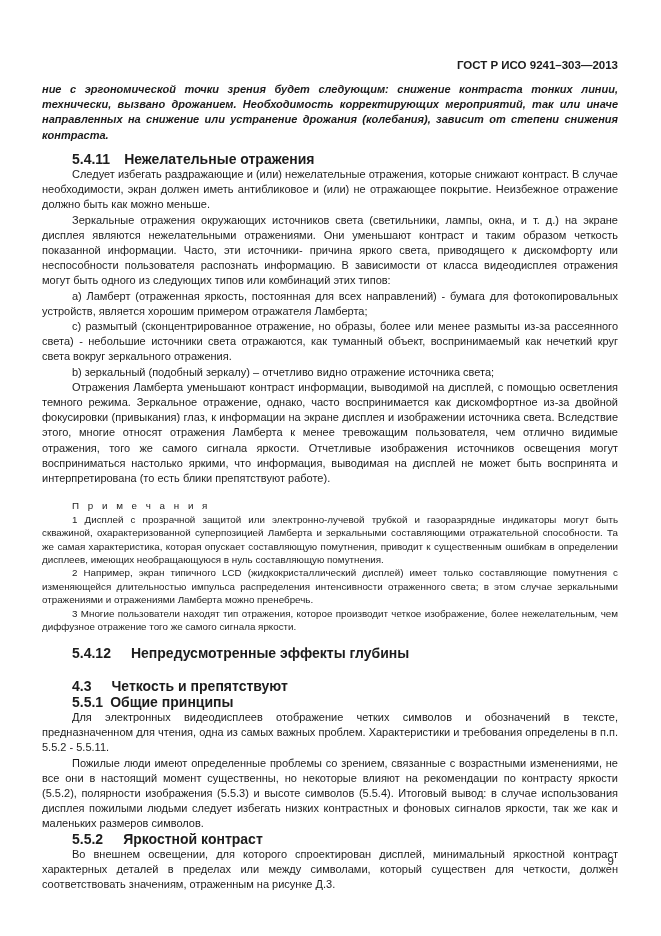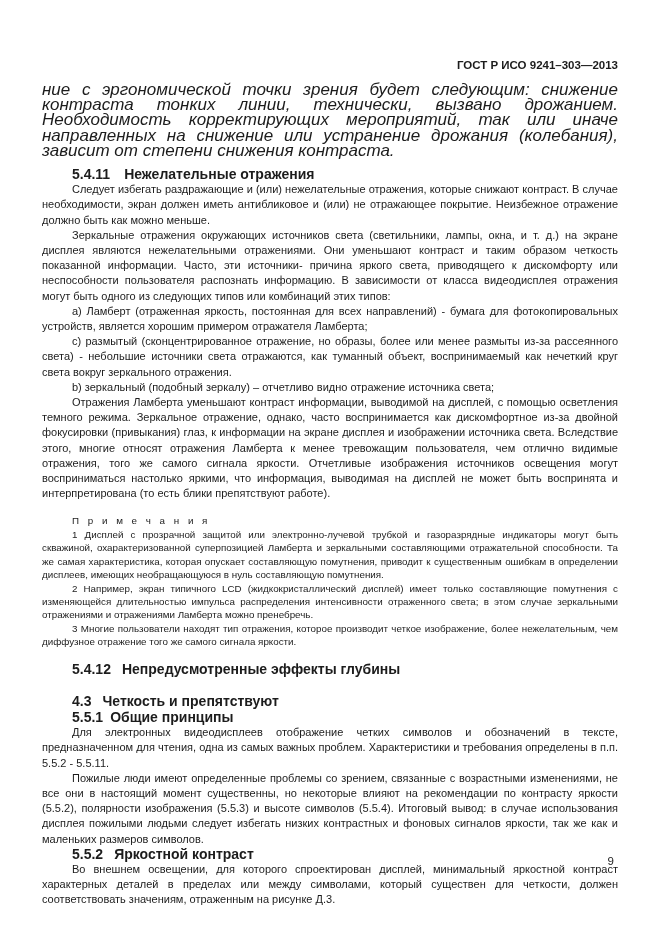--- a/index.html
+++ b/index.html
@@ -22,34 +22,34 @@
     line-height: 14px;
     margin-bottom: 10px;
   }
   .para {
     font-size: 11px;
     line-height: 15.2px;
     text-align: justify;
     text-indent: 30px;
   }
   .intro {
-    font-weight: normal;
+    font-weight: bold;
     font-style: italic;
     text-indent: 0;
-    font-size: 17px;
+    font-size: 11px;
   }
   .heading {
     font-weight: bold;
     font-size: 14px;
     line-height: 15.2px;
     text-indent: 30px;
   }
   .heading .num-wide  { margin-right: 14px; }
   .heading .num-two   { margin-right: 7px; }
-  .heading .num-one   { margin-right: 11px; }
+  .heading .num-one   { margin-right: 20px; }
   .h-5411 { margin-top: 9px; }
   .h-5412 { margin-top: 13px; }
   .h-55   { margin-top: 17px; }
   .h-551  { margin-top: 1px; }
   .notes-block { margin-top: 13px; }
   .notes-label {
     font-size: 9.8px;
     line-height: 13.4px;
     letter-spacing: 3px;
     text-indent: 30px;

